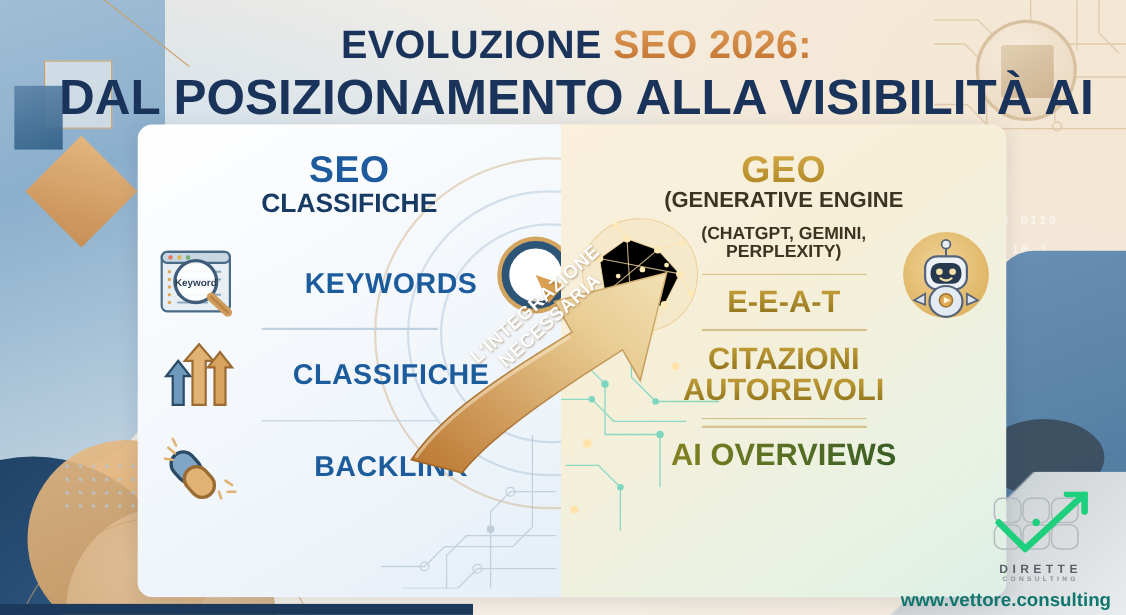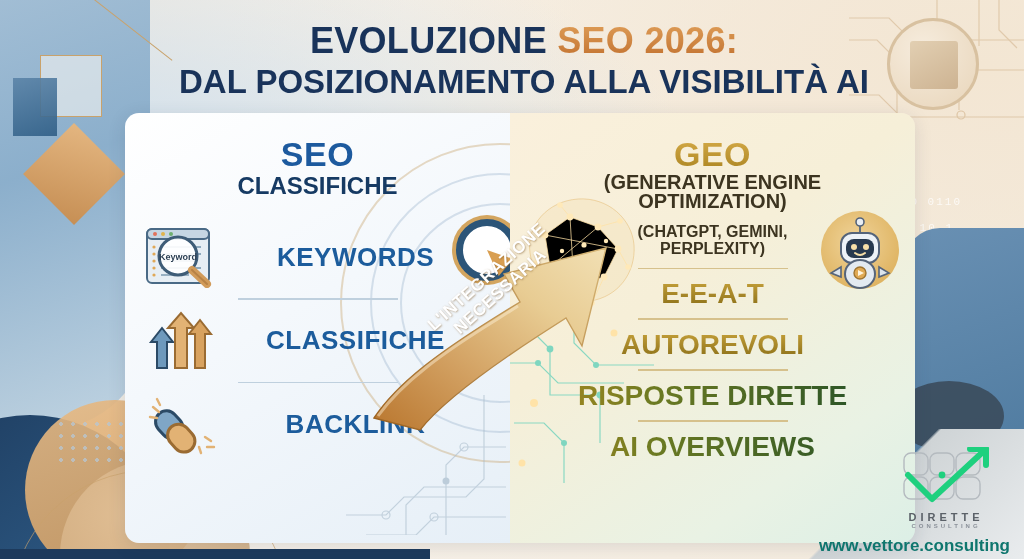--- a/index.html
+++ b/index.html
@@ -109,21 +109,21 @@
   }
   .title-l1{
     font-size:36px; font-weight:bold; letter-spacing:.3px; line-height:1.05;
   }
   .t-navy{ color:#19335A; }
   .t-gold{
     background:linear-gradient(180deg,#E0A05A,#C1702E);
     -webkit-background-clip:text; background-clip:text; color:transparent;
   }
   .title-l2{
-    font-size:33px; font-weight:bold; color:#19335A; line-height:1.1; margin-top:4px;
+    font-size:45px; font-weight:bold; color:#19335A; line-height:1.1; margin-top:4px;
   }
 
   
   .panels{
     position:absolute; left:125px; top:113px; width:790px; height:430px;
     display:flex; z-index:10;
     border-radius:14px; overflow:hidden;
     box-shadow:0 4px 18px rgba(40,50,70,.13);
   }
   .panel{ position:relative; height:100%; overflow:hidden; }
@@ -464,21 +464,20 @@
         <g fill="#FFE3A8">
           <circle cx="30" cy="100" r="4"></circle>
             <circle cx="110" cy="30" r="3.5"></circle>
             <circle cx="18" cy="160" r="3.5"></circle>
         </g>
       </svg>
 
       <div class="panel-head">
         <div class="head-main gold">GEO</div>
         <div class="head-sub dark">(GENERATIVE ENGINE</div>
-        <div class="head-sub dark">OPTIMIZATION)</div>
       </div>
 
       <div class="robot">
         <div class="robot-disc"></div>
         <svg style="position:absolute; inset:0;" viewBox="0 0 78 78">
           <circle cx="39" cy="11" r="4" fill="#E9EEF3" stroke="#55647A" stroke-width="1.6"></circle>
           <path d="M39 15 V22" stroke="#55647A" stroke-width="1.8"></path>
           <rect x="20" y="22" width="38" height="30" rx="11" fill="#EDF2F7" stroke="#55647A" stroke-width="2"></rect>
           <rect x="25" y="28" width="28" height="19" rx="8" fill="#27394F"></rect>
           <circle cx="33" cy="36" r="3" fill="#F6DFA8"></circle>
@@ -499,27 +498,25 @@
           <div class="sub">PERPLEXITY)</div>
         </div>
         <div class="divider-r"></div>
 
         <div class="item-r">
           <div class="big">E-E-A-T</div>
         </div>
         <div class="divider-r"></div>
 
         <div class="item-r">
+          <div class="big">CITAZIONI</div>
           <div class="big">AUTOREVOLI</div>
         </div>
         <div class="divider-r"></div>
 
-        <div class="item-r">
-          <div class="big grn">RISPOSTE DIRETTE</div>
-        </div>
         <div class="divider-r"></div>
 
         <div class="item-r">
           <div class="big grn">AI OVERVIEWS</div>
         </div>
       </div>
     </div>
   </div>
 
   <div class="arrow-wrap">

